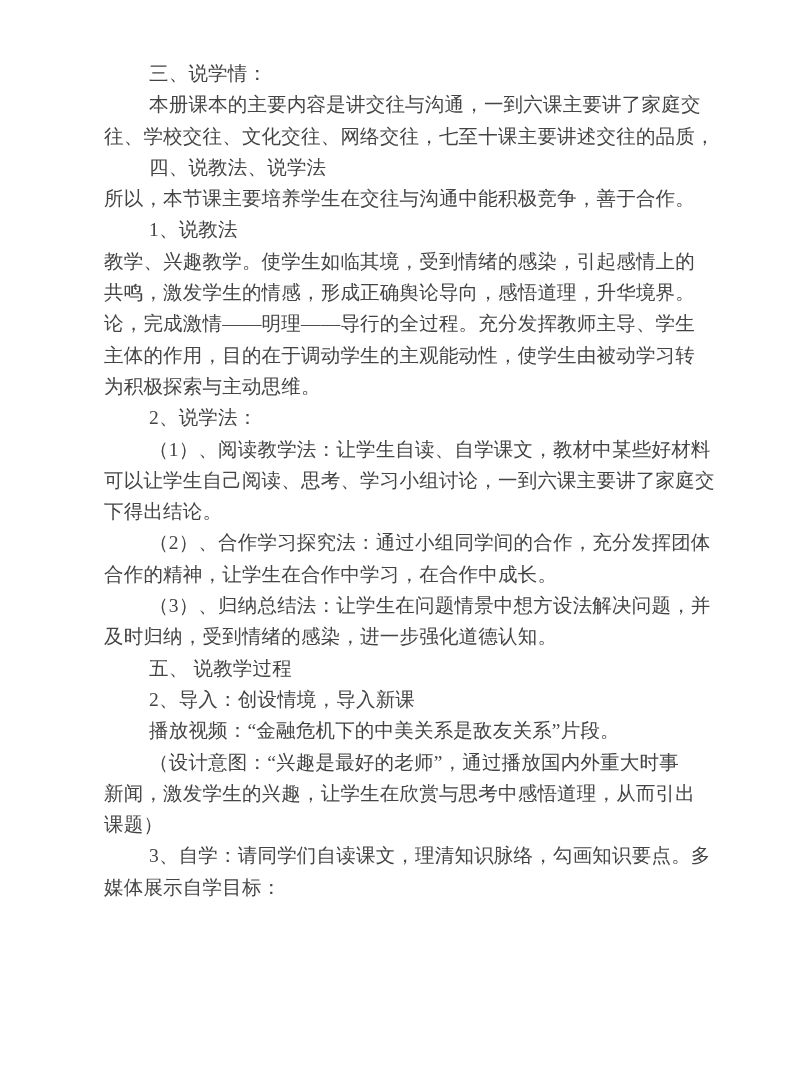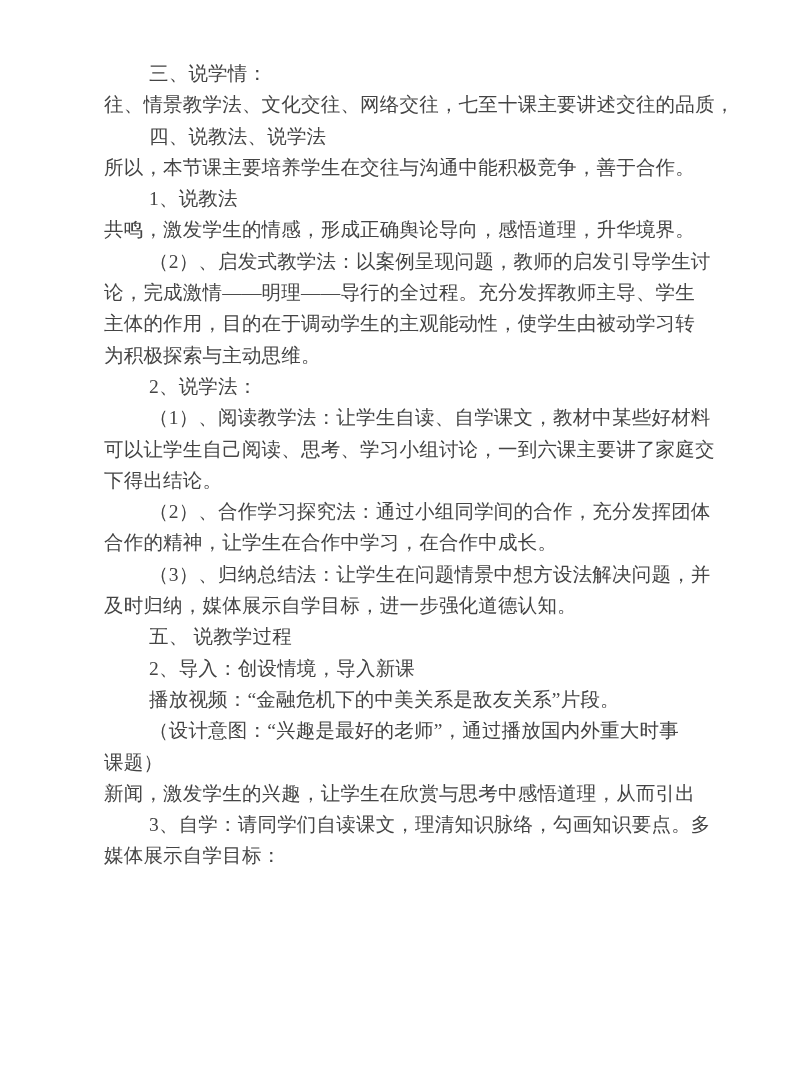--- a/index.html
+++ b/index.html
@@ -33,39 +33,40 @@
   .doc-line.indent {
     padding-left: 45px;
   }
 </style>
 </head>
 <body>
 
 <div class="page" style="background: rgb(255, 255, 255);">
   <div class="doc-text" style="color: rgb(68, 68, 68);">
       <div class="doc-line indent">三、说学情：</div>
-      <div class="doc-line">往、情景教学法、文化交往、网络交往，七至十课主要讲述交往的品质，</div>
+      <div class="doc-line indent">本册课本的主要内容是讲交往与沟通，一到六课主要讲了家庭交</div>
+      <div class="doc-line">往、学校交往、文化交往、网络交往，七至十课主要讲述交往的品质，</div>
       <div class="doc-line indent">四、说教法、说学法</div>
       <div class="doc-line">所以，本节课主要培养学生在交往与沟通中能积极竞争，善于合作。</div>
       <div class="doc-line indent">1、说教法</div>
+      <div class="doc-line">教学、兴趣教学。使学生如临其境，受到情绪的感染，引起感情上的</div>
       <div class="doc-line">共鸣，激发学生的情感，形成正确舆论导向，感悟道理，升华境界。</div>
-      <div class="doc-line indent">（2）、启发式教学法：以案例呈现问题，教师的启发引导学生讨</div>
       <div class="doc-line">论，完成激情——明理——导行的全过程。充分发挥教师主导、学生</div>
       <div class="doc-line">主体的作用，目的在于调动学生的主观能动性，使学生由被动学习转</div>
       <div class="doc-line">为积极探索与主动思维。</div>
       <div class="doc-line indent">2、说学法：</div>
       <div class="doc-line indent">（1）、阅读教学法：让学生自读、自学课文，教材中某些好材料</div>
       <div class="doc-line">可以让学生自己阅读、思考、学习小组讨论，一到六课主要讲了家庭交</div>
       <div class="doc-line">下得出结论。</div>
       <div class="doc-line indent">（2）、合作学习探究法：通过小组同学间的合作，充分发挥团体</div>
       <div class="doc-line">合作的精神，让学生在合作中学习，在合作中成长。</div>
       <div class="doc-line indent">（3）、归纳总结法：让学生在问题情景中想方设法解决问题，并</div>
-      <div class="doc-line">及时归纳，媒体展示自学目标，进一步强化道德认知。</div>
+      <div class="doc-line">及时归纳，受到情绪的感染，进一步强化道德认知。</div>
       <div class="doc-line indent">五、 说教学过程</div>
       <div class="doc-line indent">2、导入：创设情境，导入新课</div>
       <div class="doc-line indent">播放视频：“金融危机下的中美关系是敌友关系”片段。</div>
       <div class="doc-line indent">（设计意图：“兴趣是最好的老师”，通过播放国内外重大时事</div>
+      <div class="doc-line">新闻，激发学生的兴趣，让学生在欣赏与思考中感悟道理，从而引出</div>
       <div class="doc-line">课题）</div>
-      <div class="doc-line">新闻，激发学生的兴趣，让学生在欣赏与思考中感悟道理，从而引出</div>
       <div class="doc-line indent">3、自学：请同学们自读课文，理清知识脉络，勾画知识要点。多</div>
       <div class="doc-line">媒体展示自学目标：</div>
     </div>
 </div>
 
 </body></html>

